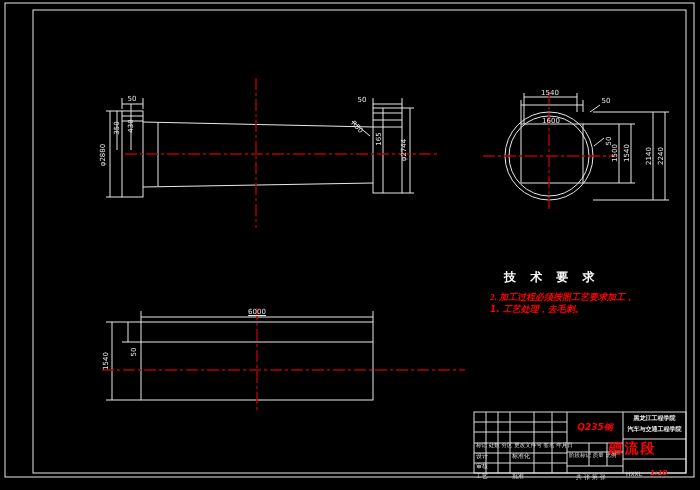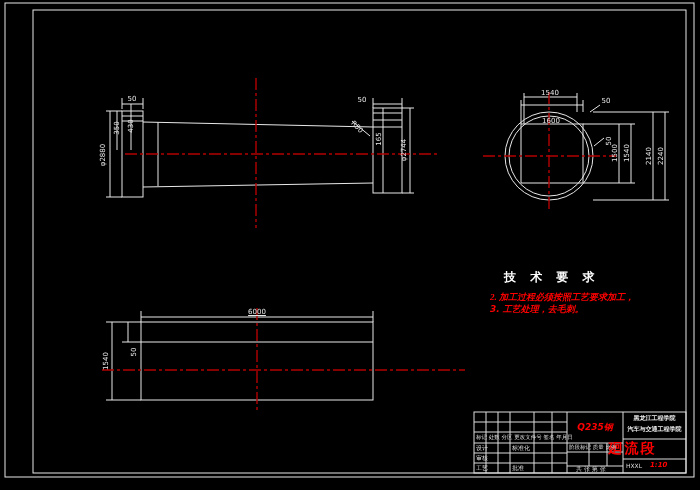--- a/index.html
+++ b/index.html
@@ -10,21 +10,21 @@
           color:#ffff00;font:bold 38px "DejaVu Serif",serif;line-height:50px;
           padding-left:7px;box-sizing:border-box;white-space:nowrap;z-index:5;}
   .dim{position:absolute;color:#e8e8e8;font:7px "DejaVu Sans",sans-serif;
        transform:translate(-50%,-50%);white-space:nowrap;z-index:3;}
   .dim.rot{transform:translate(-50%,-50%) rotate(-90deg);}
   .dim.rot45{transform:translate(-50%,-50%) rotate(45deg);}
   .tech-title{position:absolute;left:504px;top:249px;color:#fff;
               font:bold 12px "DejaVu Serif",serif;letter-spacing:5px;white-space:nowrap;margin-top:20px;}
   .red-note{position:absolute;color:#ff0000;font:italic bold 9px "DejaVu Sans",sans-serif;
             white-space:nowrap;}
-  .tb{position:absolute;color:#ddd;font:6px "DejaVu Sans",sans-serif;white-space:nowrap;}
+  .tb{position:absolute;color:#ddd;font:6px "DejaVu Sans",sans-serif;white-space:nowrap;margin-top:8px;}
   .tb.tiny{font-size:5.5px;}
   .tbc{position:absolute;display:flex;align-items:center;justify-content:center;
        white-space:nowrap;}
   .mat{color:#ff0000;font:italic bold 9px "DejaVu Sans",sans-serif;}
   .org{color:#eee;font:bold 6px "DejaVu Sans",sans-serif;text-align:center;}
   .pname{color:#ff0000;font:bold 14px "DejaVu Serif",serif;letter-spacing:2px;}
   .codeval{color:#ff0000;font:italic bold 7px "DejaVu Sans",sans-serif;}
 </style>
 </head>
 <body>
@@ -153,21 +153,21 @@
   <span class="dim rot" style="left:627px;top:153px;">1540</span>
   <span class="dim rot" style="left:649px;top:156px;">2140</span>
   <span class="dim rot" style="left:661px;top:156px;">2240</span>
 
   <span class="dim" style="left:257px;top:312px;text-decoration:underline;">6000</span>
   <span class="dim rot" style="left:134px;top:352px;">50</span>
   <span class="dim rot" style="left:106px;top:361px;">1540</span>
 
   <div class="tech-title">技 术 要 求</div>
   <div class="red-note" style="left:490px;top:291px;font-family:Liberation Serif, serif;">2. 加工过程必须按照工艺要求加工，</div>
-  <div class="red-note" style="left:490px;top:303px;">3. 工艺处理，去毛刺。</div>
+  <div class="red-note" style="left:490px;top:303px;">1. 工艺处理，去毛刺。</div>
 
   <div class="tbc mat" style="left:567px;top:412px;width:56px;height:31px;">Q235钢</div>
   <div class="tbc org" style="left:624px;top:414px;width:61px;height:9px;">黑龙江工程学院</div>
   <div class="tbc org" style="left:624px;top:425px;width:61px;height:9px;">汽车与交通工程学院</div>
   <div class="tbc pname" style="left:601px;top:439px;width:63px;height:20px;">廻流段</div>
   <div class="tb" style="left:626px;top:462px;">HXXL</div>
   <div class="tb codeval" style="left:650px;top:461px;">1:10</div>
   <div class="tb tiny" style="left:476px;top:434px;">标记 处数 分区 更改文件号 签名 年月日</div>
   <div class="tb" style="left:476px;top:444px;">设计</div>
   <div class="tb" style="left:512px;top:444px;">标准化</div>

